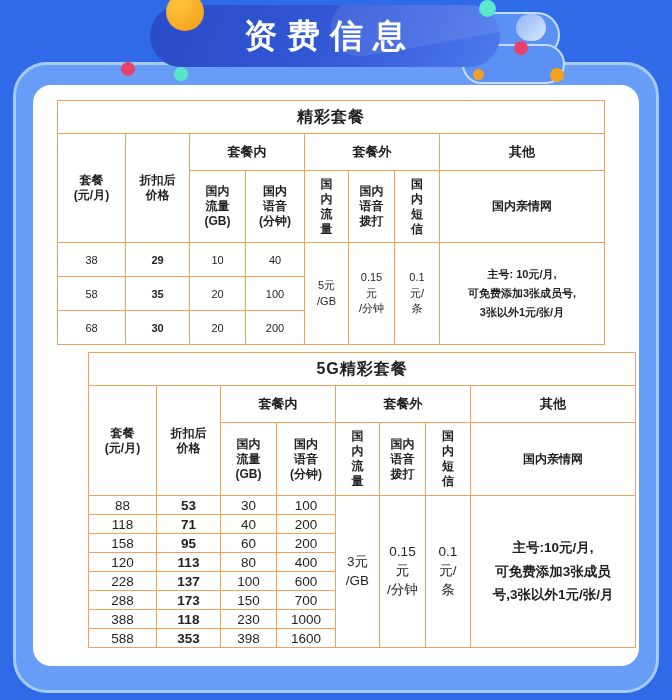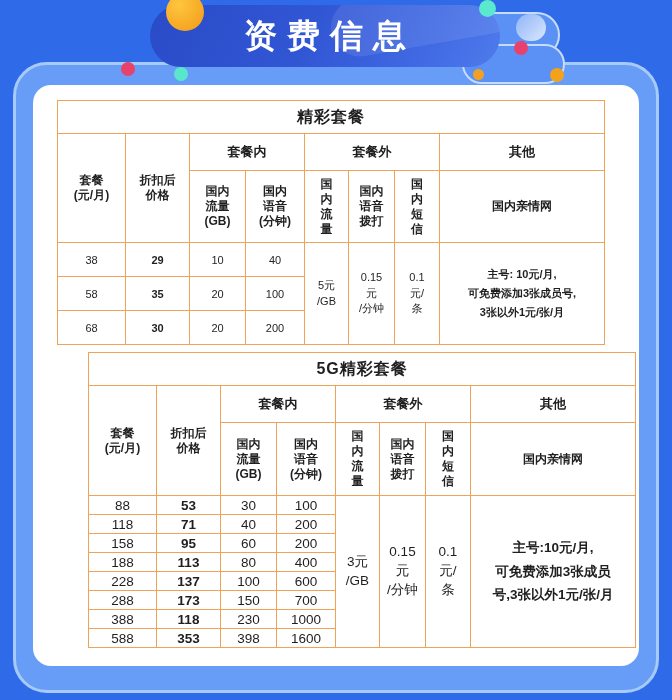--- a/index.html
+++ b/index.html
@@ -238,21 +238,21 @@
             <td>40</td>
             <td>200</td>
           </tr>
           <tr>
             <td>158</td>
             <td class="bold">95</td>
             <td>60</td>
             <td>200</td>
           </tr>
           <tr>
-            <td>188</td>
+            <td>120</td>
             <td class="bold">113</td>
             <td>80</td>
             <td>400</td>
           </tr>
           <tr>
             <td>228</td>
             <td class="bold">137</td>
             <td>100</td>
             <td>600</td>
           </tr>

